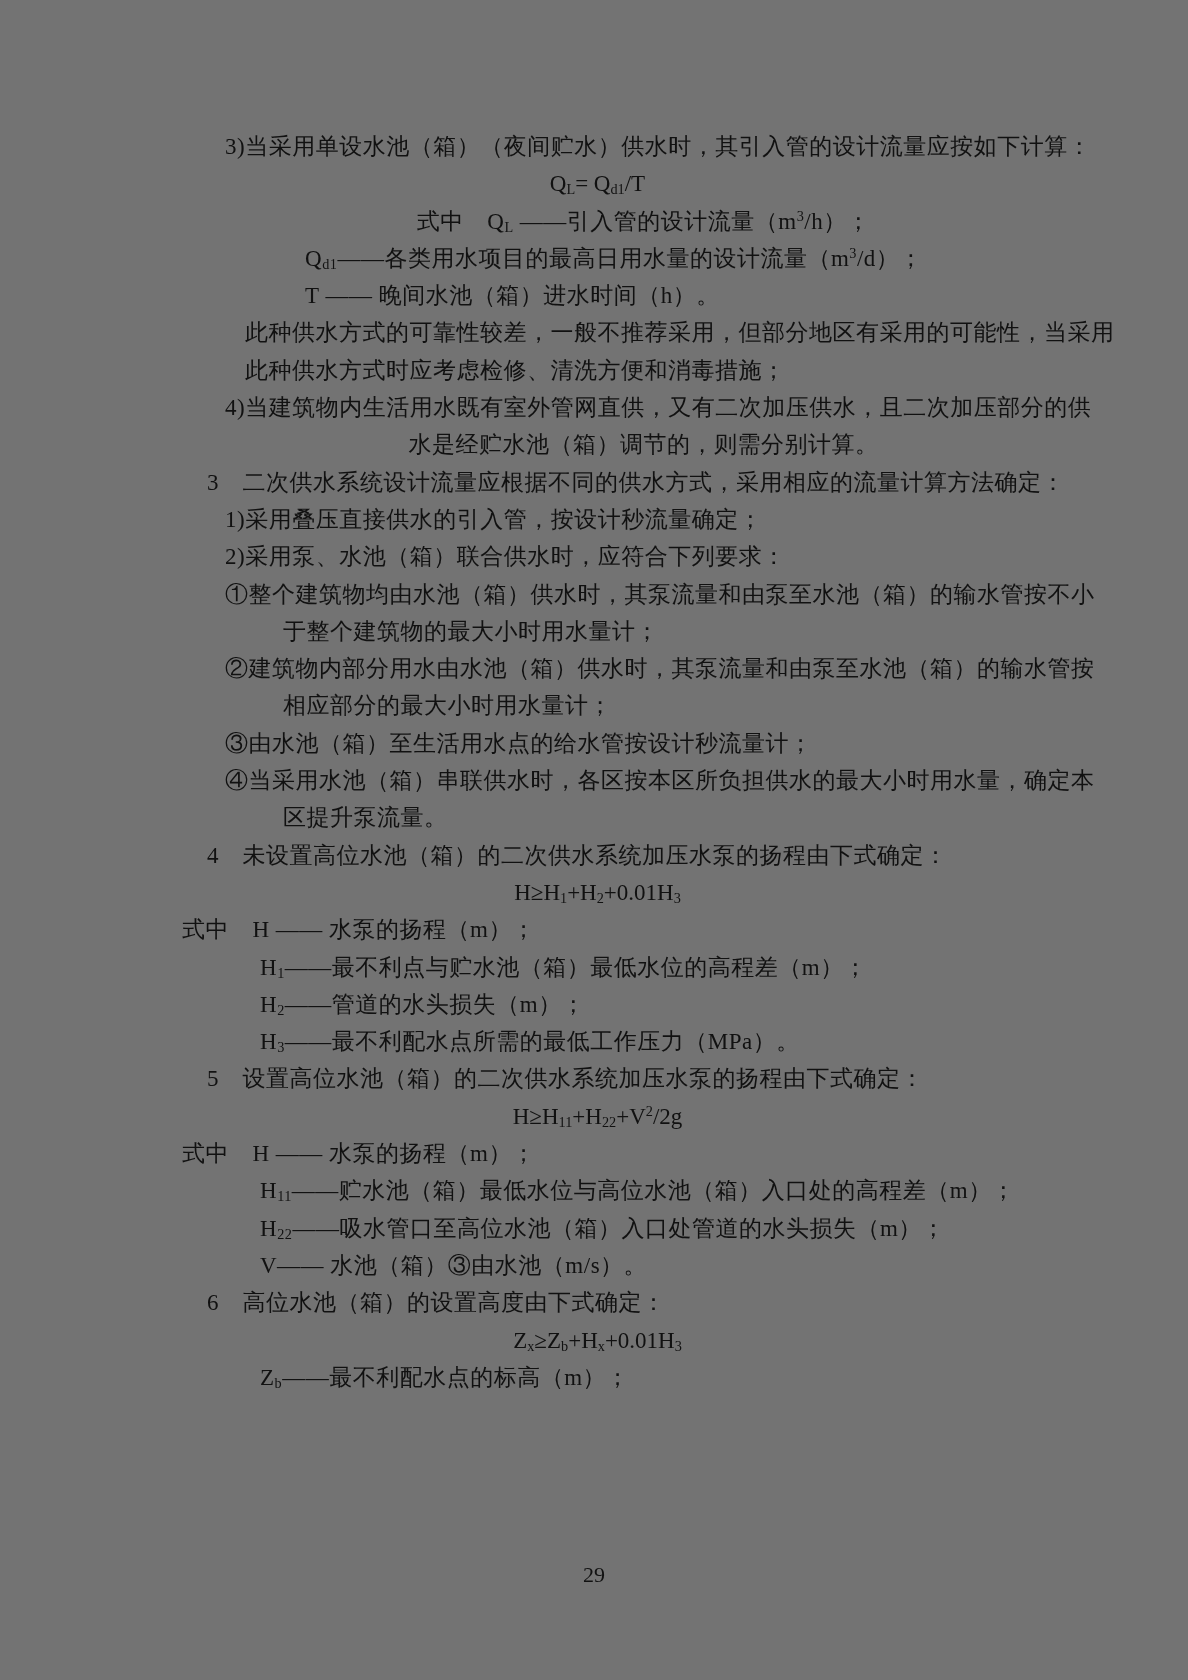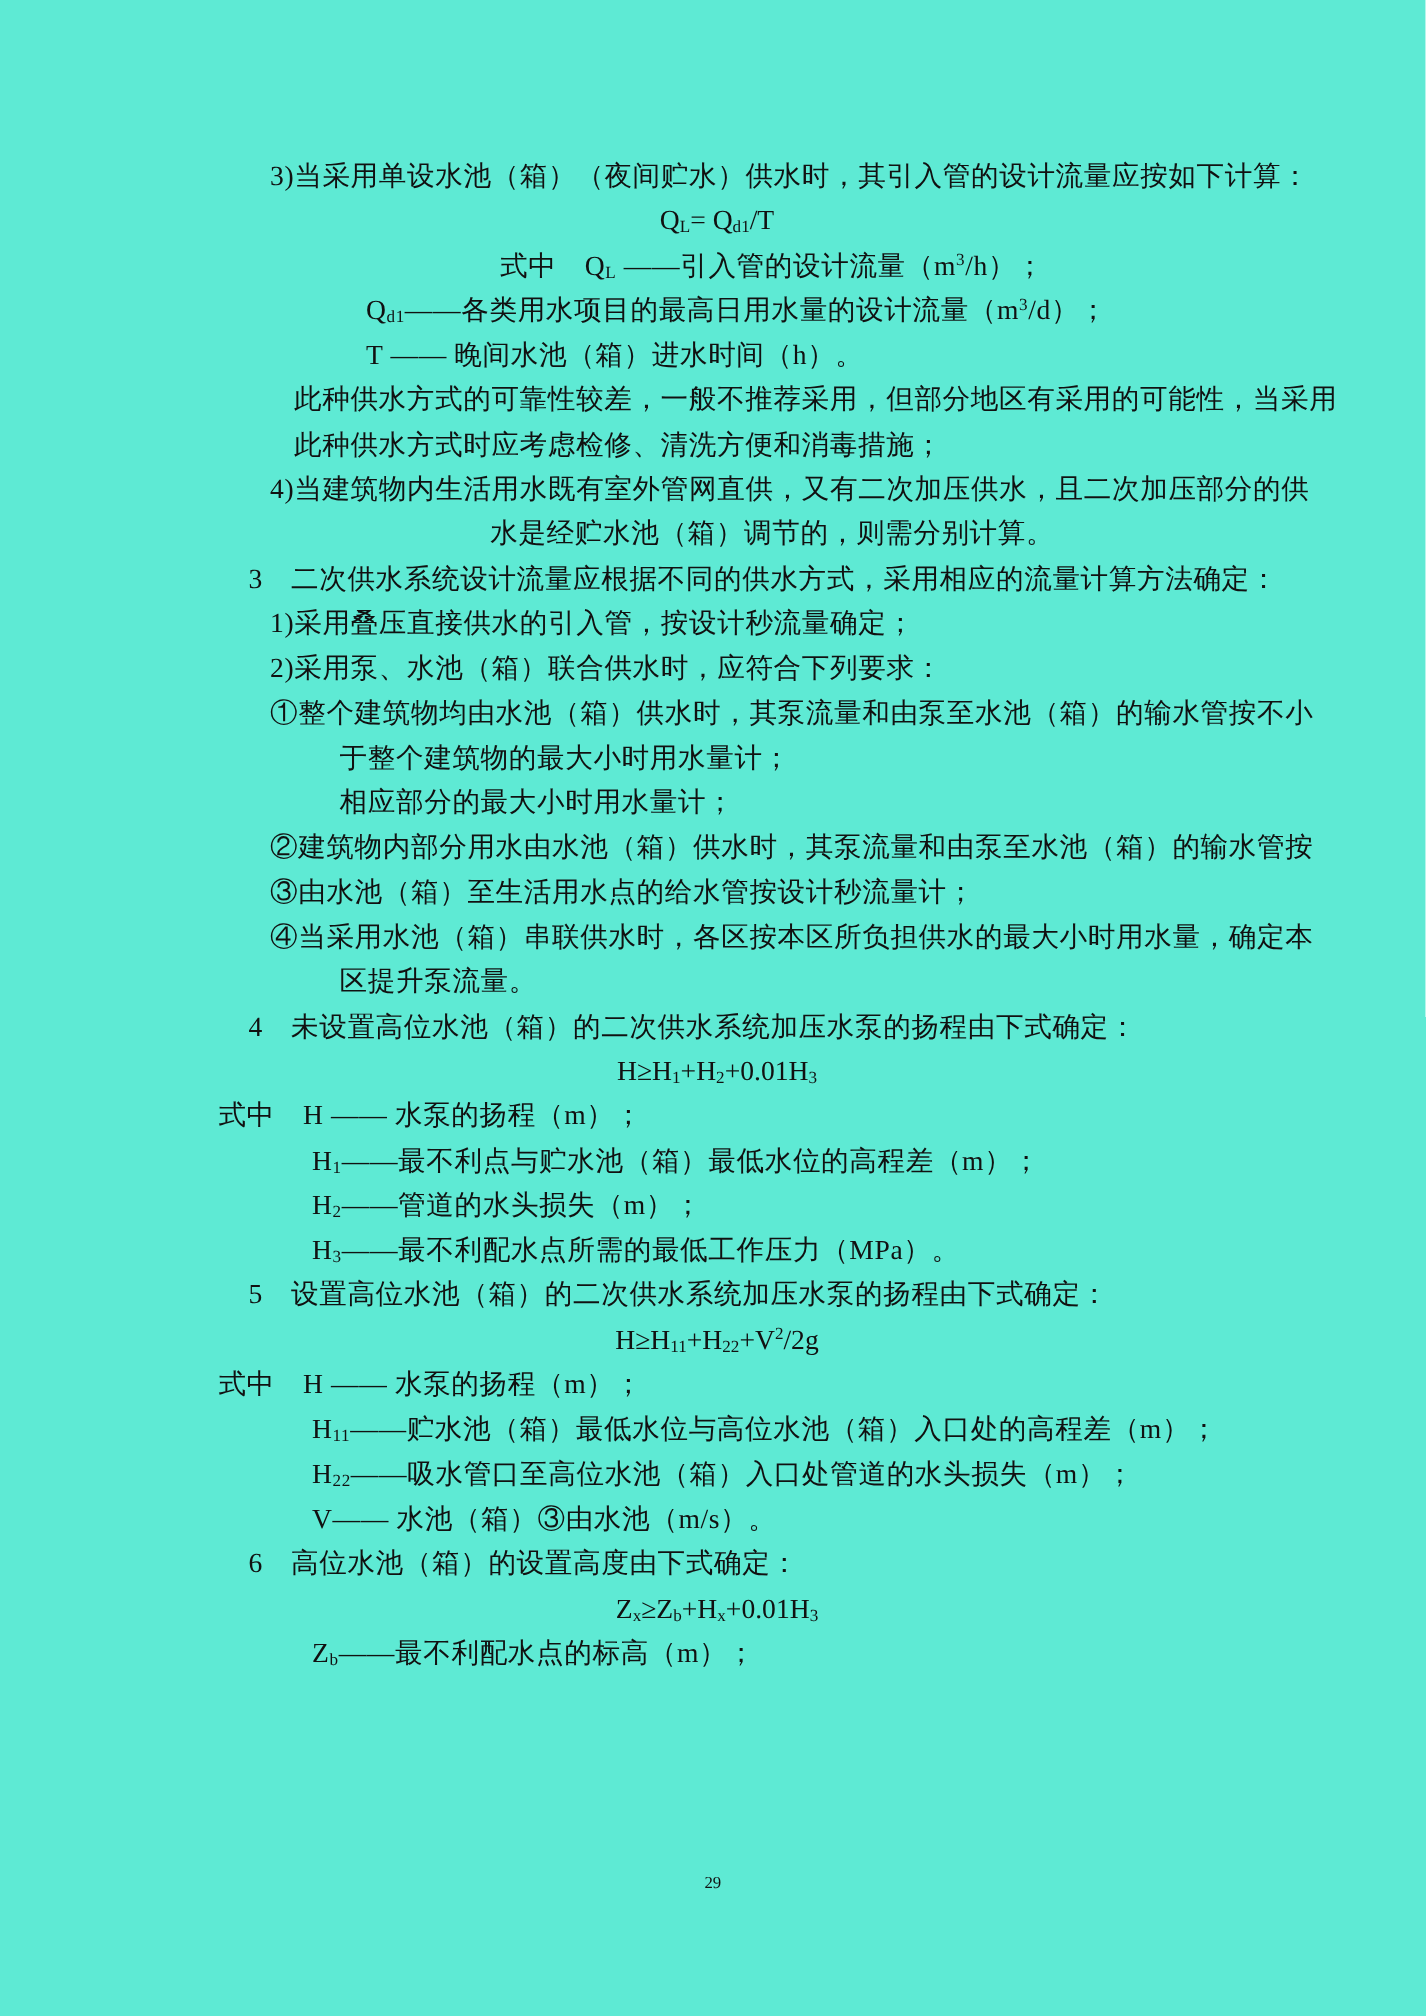--- a/index.html
+++ b/index.html
@@ -4,21 +4,21 @@
 <style>
   html, body {
     margin: 0;
     padding: 0;
     background: #ffffff;
   }
   .page {
     position: relative;
     width: 1188px;
     height: 1680px;
-    background: #5eead4;
+    background: #737373;
     color: #111111;
     font-family: "Liberation Serif", "DejaVu Serif", serif;
     overflow: hidden;
   }
   .content {
     position: absolute;
     top: 128px;
     left: 170px;
     width: 855px;
     font-size: 23px;
@@ -50,21 +50,21 @@
     font-size: 0.62em;
     line-height: 0;
     vertical-align: 0.55em;
   }
   .page-footer {
     position: absolute;
     top: 1562px;
     left: 0;
     width: 100%;
     text-align: center;
-    font-size: 14px;
+    font-size: 22px;
     color: #111111;
   }
 </style>
 </head>
 <body>
 
 <div class="page">
   <main class="content">
       <div class="line s55">3)当采用单设水池（箱）（夜间贮水）供水时，其引入管的设计流量应按如下计算：</div>
       <div class="line formula">Q<sub>L</sub>= Q<sub>d1</sub>/T</div>
@@ -73,22 +73,22 @@
       <div class="line s135">T —— 晚间水池（箱）进水时间（h）。</div>
       <div class="line s75">此种供水方式的可靠性较差，一般不推荐采用，但部分地区有采用的可能性，当采用</div>
       <div class="line s75">此种供水方式时应考虑检修、清洗方便和消毒措施；</div>
       <div class="line s55">4)当建筑物内生活用水既有室外管网直供，又有二次加压供水，且二次加压部分的供</div>
       <div class="line s92">水是经贮水池（箱）调节的，则需分别计算。</div>
       <div class="line s37">3　二次供水系统设计流量应根据不同的供水方式，采用相应的流量计算方法确定：</div>
       <div class="line s55">1)采用叠压直接供水的引入管，按设计秒流量确定；</div>
       <div class="line s55">2)采用泵、水池（箱）联合供水时，应符合下列要求：</div>
       <div class="line s55">①整个建筑物均由水池（箱）供水时，其泵流量和由泵至水池（箱）的输水管按不小</div>
       <div class="line s85">于整个建筑物的最大小时用水量计；</div>
+      <div class="line s55">②建筑物内部分用水由水池（箱）供水时，其泵流量和由泵至水池（箱）的输水管按</div>
       <div class="line s85">相应部分的最大小时用水量计；</div>
-      <div class="line s55">②建筑物内部分用水由水池（箱）供水时，其泵流量和由泵至水池（箱）的输水管按</div>
       <div class="line s55">③由水池（箱）至生活用水点的给水管按设计秒流量计；</div>
       <div class="line s55">④当采用水池（箱）串联供水时，各区按本区所负担供水的最大小时用水量，确定本</div>
       <div class="line s85">区提升泵流量。</div>
       <div class="line s37">4　未设置高位水池（箱）的二次供水系统加压水泵的扬程由下式确定：</div>
       <div class="line formula">H≥H<sub>1</sub>+H<sub>2</sub>+0.01H<sub>3</sub></div>
       <div class="line s0">式中　H —— 水泵的扬程（m）；</div>
       <div class="line s58">H<sub>1</sub>——最不利点与贮水池（箱）最低水位的高程差（m）；</div>
       <div class="line s58">H<sub>2</sub>——管道的水头损失（m）；</div>
       <div class="line s58">H<sub>3</sub>——最不利配水点所需的最低工作压力（MPa）。</div>
       <div class="line s37">5　设置高位水池（箱）的二次供水系统加压水泵的扬程由下式确定：</div>

